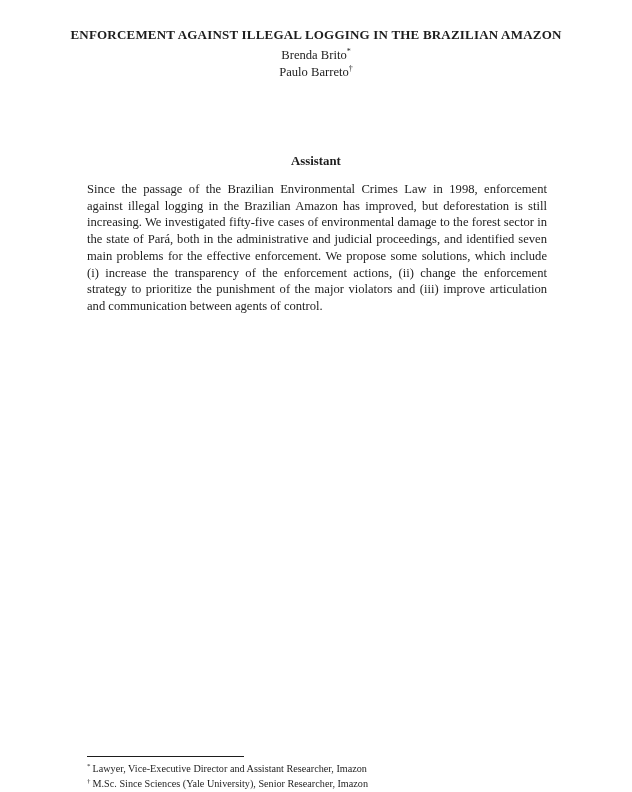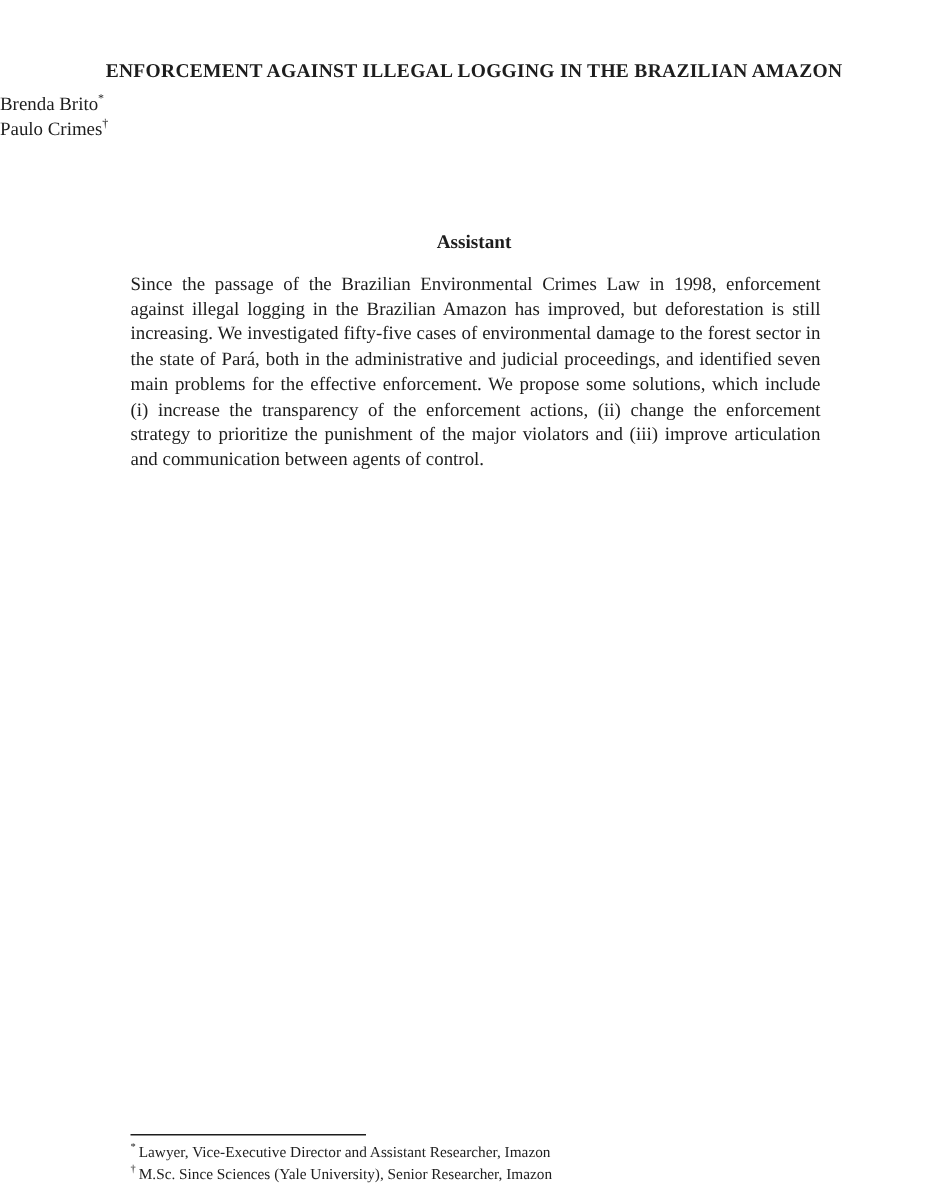--- a/index.html
+++ b/index.html
@@ -14,32 +14,33 @@
     background: #ffffff;
     font-family: "Liberation Serif", serif;
     color: #1d1d1d;
     overflow: hidden;
   }
   .paper-title {
     position: absolute;
     top: 27px;
     left: 0;
     right: 0;
-    margin: 12px;
+    margin: 0;
     text-align: center;
     font-size: 13px;
     font-weight: bold;
     line-height: 15px;
     letter-spacing: 0.2px;
   }
   .authors {
     position: absolute;
-    top: 61px;
+    top: 47px;
     left: 0;
     right: 0;
+    text-align: center;
     font-size: 12.6px;
     line-height: 17px;
   }
   .authors sup {
     font-size: 8px;
     line-height: 0;
   }
   .abstract-heading {
     position: absolute;
     top: 153px;
@@ -85,21 +86,21 @@
 </style>
 </head>
 <body>
 
 <div class="page">
 
   <h1 class="paper-title">ENFORCEMENT AGAINST ILLEGAL LOGGING IN THE BRAZILIAN AMAZON</h1>
 
   <div class="authors">
     <div class="author-line"><span>Brenda Brito</span><sup>*</sup></div>
-    <div class="author-line"><span>Paulo Crimes</span><sup>†</sup></div>
+    <div class="author-line"><span>Paulo Barreto</span><sup>†</sup></div>
   </div>
 
   <h2 class="abstract-heading">Assistant</h2>
 
   <p class="abstract-text">Since the passage of the Brazilian Environmental Crimes Law in 1998, enforcement against illegal logging in the Brazilian Amazon has improved, but deforestation is still increasing. We investigated fifty-five cases of environmental damage to the forest sector in the state of Pará, both in the administrative and judicial proceedings, and identified seven main problems for the effective enforcement. We propose some solutions, which include (i) increase the transparency of the enforcement actions, (ii) change the enforcement strategy to prioritize the punishment of the major violators and (iii) improve articulation and communication between agents of control.</p>
 
   <div class="footnotes">
     <div class="footnote-rule"></div>
     <div class="footnote"><sup>*</sup><span class="fn-text">Lawyer, Vice-Executive Director and Assistant Researcher, Imazon</span></div>
     <div class="footnote"><sup>†</sup><span class="fn-text">M.Sc. Since Sciences (Yale University), Senior Researcher, Imazon</span></div>

